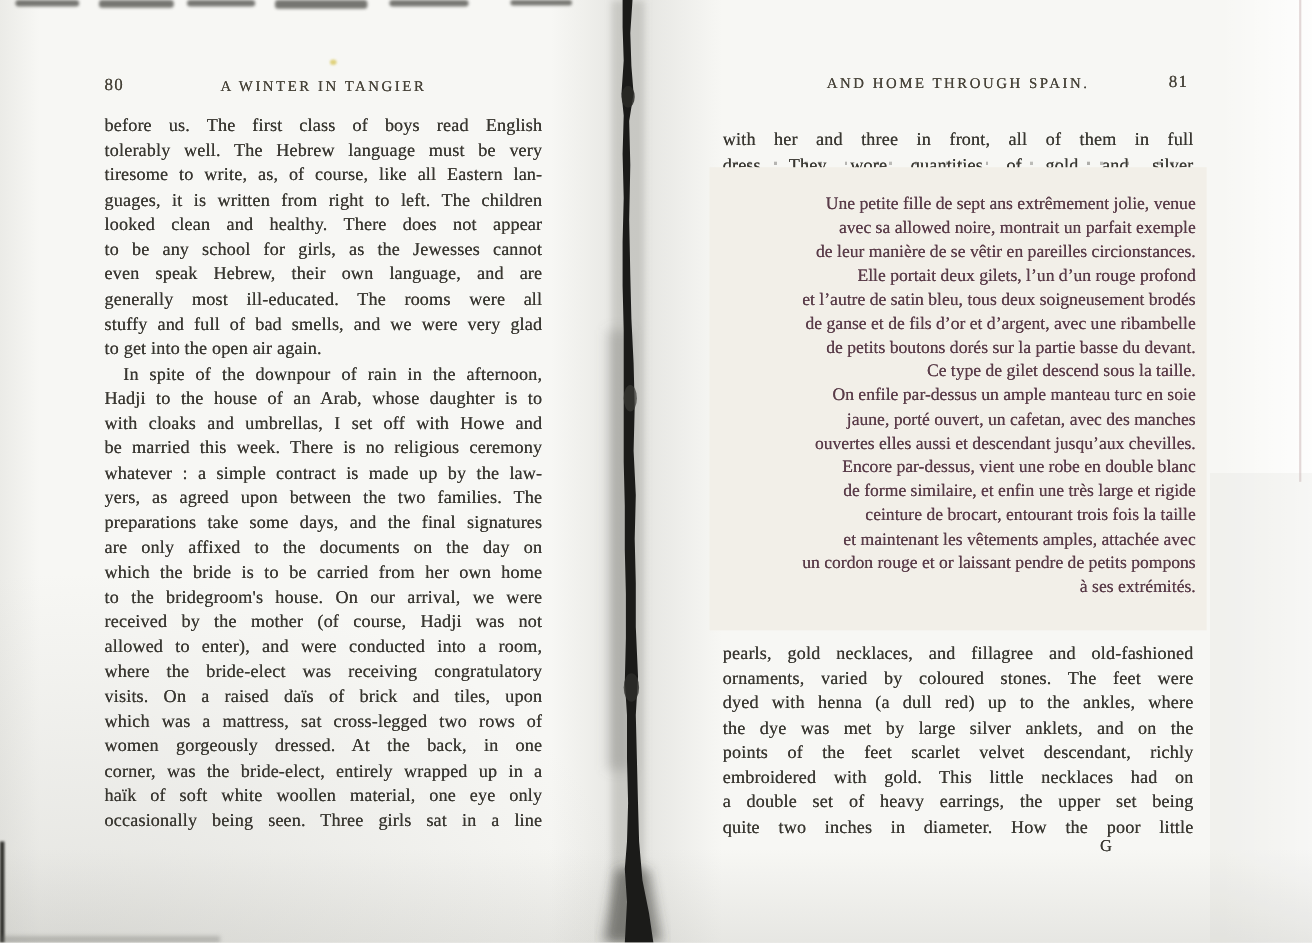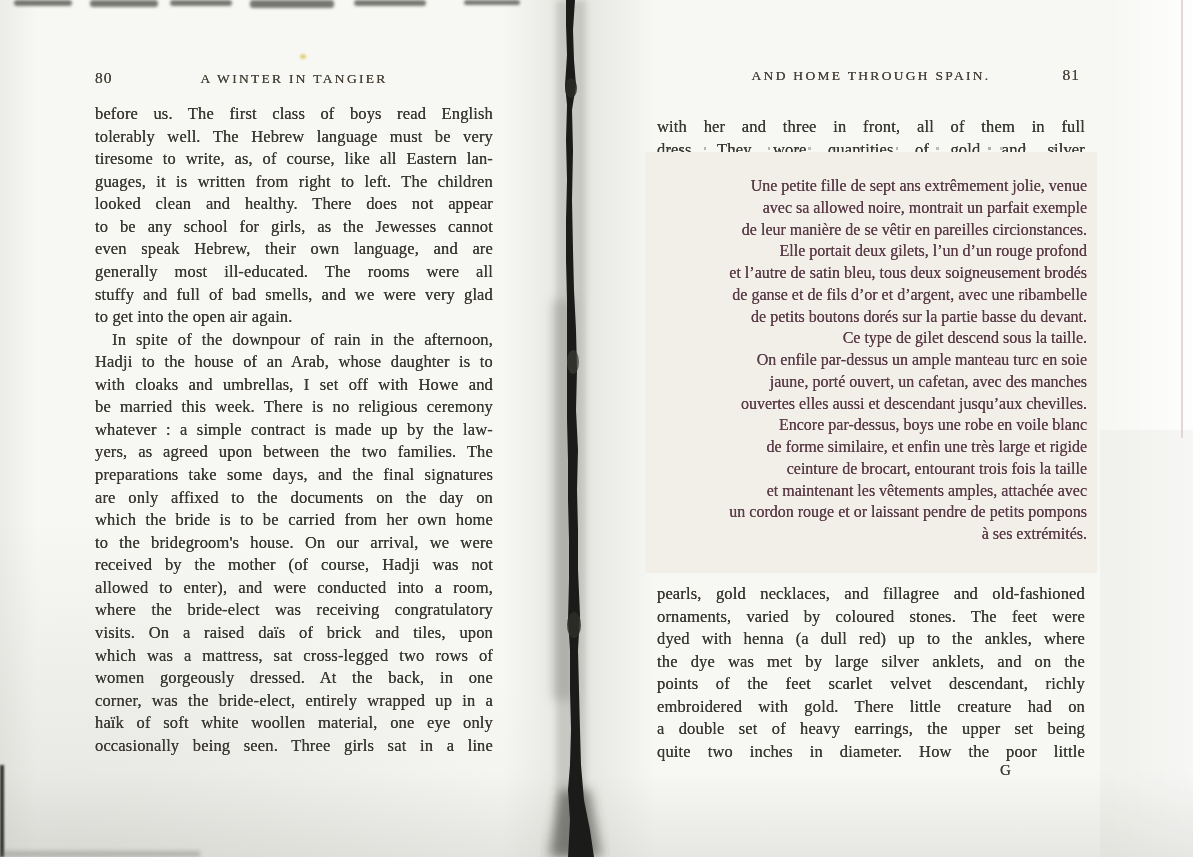--- a/index.html
+++ b/index.html
@@ -143,35 +143,35 @@
         <div class="frline">avec sa allowed noire, montrait un parfait exemple</div>
         <div class="frline">de leur manière de se vêtir en pareilles circionstances.</div>
         <div class="frline">Elle portait deux gilets, l’un d’un rouge profond</div>
         <div class="frline">et l’autre de satin bleu, tous deux soigneusement brodés</div>
         <div class="frline">de ganse et de fils d’or et d’argent, avec une ribambelle</div>
         <div class="frline">de petits boutons dorés sur la partie basse du devant.</div>
         <div class="frline">Ce type de gilet descend sous la taille.</div>
         <div class="frline">On enfile par-dessus un ample manteau turc en soie</div>
         <div class="frline">jaune, porté ouvert, un cafetan, avec des manches</div>
         <div class="frline">ouvertes elles aussi et descendant jusqu’aux chevilles.</div>
-        <div class="frline">Encore par-dessus, boys une robe en voile blanc</div>
+        <div class="frline">Encore par-dessus, vient une robe en double blanc</div>
         <div class="frline">de forme similaire, et enfin une très large et rigide</div>
         <div class="frline">ceinture de brocart, entourant trois fois la taille</div>
         <div class="frline">et maintenant les vêtements amples, attachée avec</div>
         <div class="frline">un cordon rouge et or laissant pendre de petits pompons</div>
         <div class="frline">à ses extrémités.</div>
       </div>
 
     <div class="page-text" style="left:657px;top:583px;width:428px;">
         <div class="bookline">pearls, gold necklaces, and fillagree and old-fashioned</div>
         <div class="bookline">ornaments, varied by coloured stones.  The feet were</div>
         <div class="bookline">dyed with henna (a dull red) up to the ankles, where</div>
         <div class="bookline">the dye was met by large silver anklets, and on the</div>
         <div class="bookline">points of the feet scarlet velvet descendant, richly</div>
-        <div class="bookline">embroidered with gold.  There little creature had on</div>
+        <div class="bookline">embroidered with gold.  This little necklaces had on</div>
         <div class="bookline">a double set of heavy earrings, the upper set being</div>
         <div class="bookline">quite two inches in diameter.  How the poor little</div>
       </div>
     <div class="signature">G</div>
   </div>
 
   <div class="edge-left-dark"></div>
   <div class="edge-bottom"></div>
   <div class="edge-right-line"></div>
   <div class="edge-right-shade"></div>

